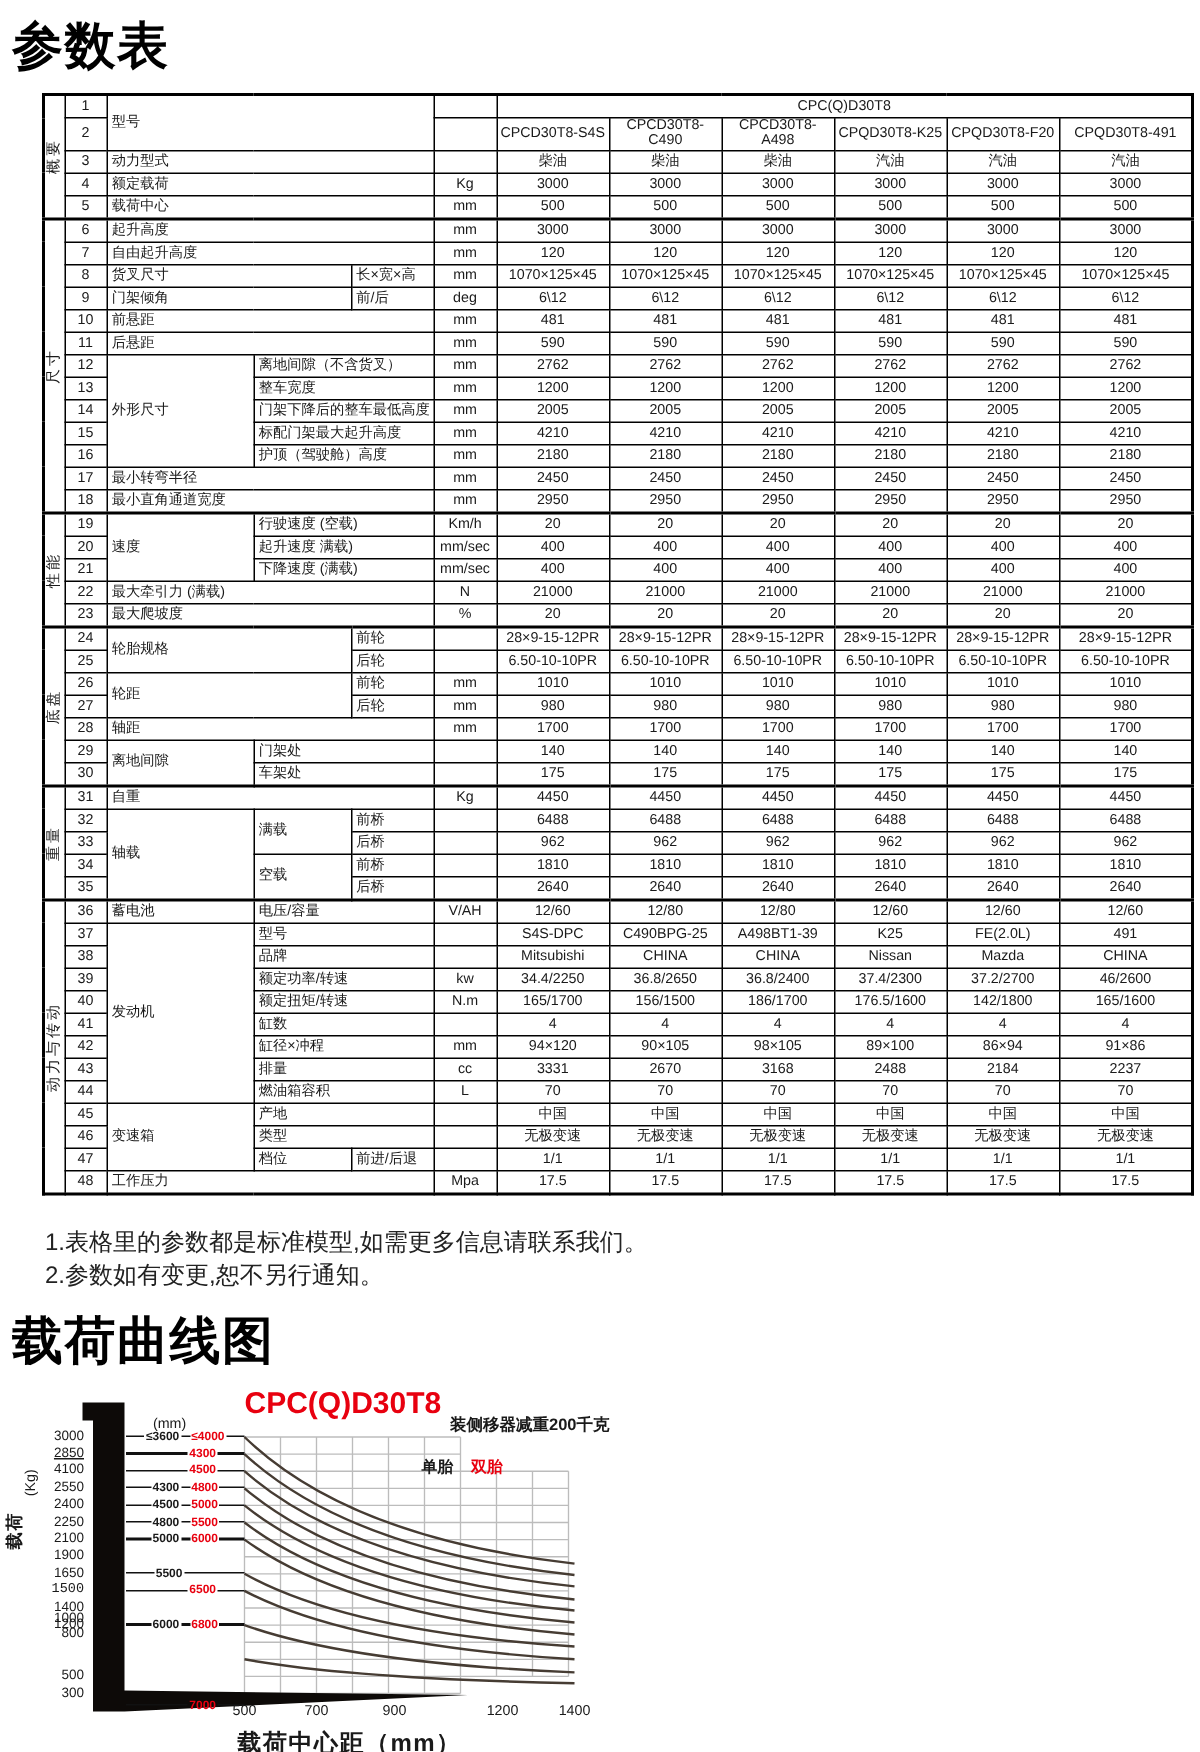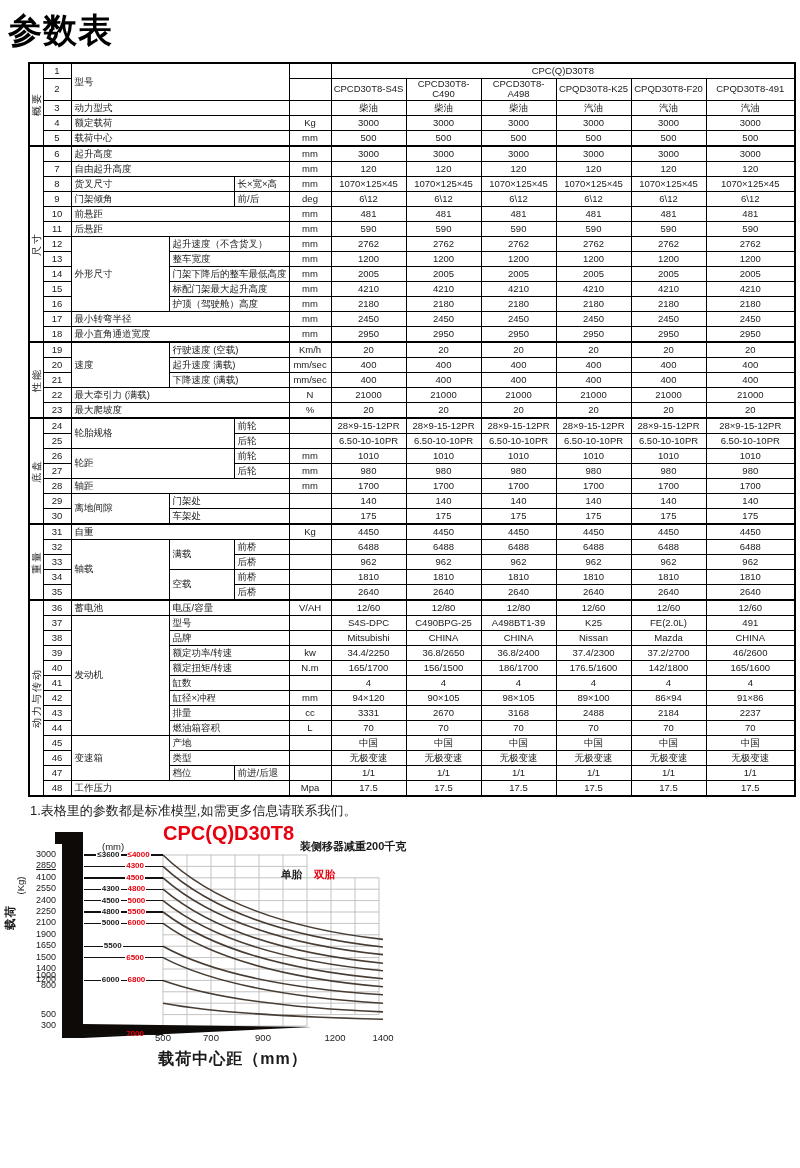--- a/index.html
+++ b/index.html
@@ -4,21 +4,21 @@
 <style>
   html,body{margin:0;padding:0;background:#fff;}
   body{width:800px;font-family:"Liberation Sans","DejaVu Sans",sans-serif;color:#1a1a1a;}
   h1.sect{font-size:34px;font-weight:bold;margin:8px 0 8px 8px;letter-spacing:1px;color:#000;}
   table.spec{border-collapse:collapse;margin-left:28px;table-layout:fixed;width:766px;border:2.5px solid #000;}
   table.spec td{border:1.5px solid #000;font-size:9.5px;padding:0 2px;height:14px;line-height:1.1;text-align:center;overflow:hidden;}
   table.spec td.name{text-align:left;padding-left:3px;}
   table.spec td.cat{position:relative;padding:0;}
   table.spec tr.grp td{border-top:2.5px solid #000;}
   .vtext{position:absolute;left:50%;top:50%;transform:translate(-50%,-50%) rotate(-90deg);white-space:nowrap;font-size:10px;letter-spacing:2px;}
-  .notes{margin:5px 0 2px 30px;font-size:13px;line-height:1.4;color:#222;}
+  .notes{margin:21px 0 2px 30px;font-size:16px;line-height:1.4;color:#222;}
   
   .chart{position:relative;height:254px;margin-top:0;}
   .chart-model{position:absolute;left:163px;top:0;font-size:20px;font-weight:bold;}
   .chart-note{position:absolute;left:300px;top:17px;font-size:11px;font-weight:600;}
   .legend{position:absolute;left:281px;top:46px;font-size:10.5px;font-weight:bold;}
   .legend span+span{margin-left:12px;}
   .mm-label{position:absolute;left:102px;top:19px;font-size:9.5px;}
   .yunit{position:absolute;left:12px;top:58px;transform:rotate(-90deg);font-size:9.5px;}
   .ylab{position:absolute;left:-8px;top:88px;width:36px;text-align:center;transform:rotate(-90deg);font-size:11.5px;font-weight:bold;letter-spacing:1px;}
   .ytick{position:absolute;left:26px;width:30px;text-align:right;font-size:9px;line-height:1;}
@@ -171,21 +171,21 @@
           <td class="val">590</td>
           <td class="val">590</td>
           <td class="val">590</td>
           <td class="val">590</td>
           <td class="val">590</td>
           <td class="val">590</td>
         </tr>
         <tr>
           <td class="num">12</td>
           <td class="name" rowspan="5">外形尺寸</td>
-          <td class="name" colspan="2">起升速度（不含货叉）</td>
+          <td class="name" colspan="2">离地间隙（不含货叉）</td>
           <td class="unit">mm</td>
           <td class="val">2762</td>
           <td class="val">2762</td>
           <td class="val">2762</td>
           <td class="val">2762</td>
           <td class="val">2762</td>
           <td class="val">2762</td>
         </tr>
         <tr>
           <td class="num">13</td>
@@ -604,22 +604,24 @@
           <td class="val">17.5</td>
           <td class="val">17.5</td>
           <td class="val">17.5</td>
           <td class="val">17.5</td>
         </tr>
       </tbody>
   </table>
 
   <div class="notes">
     <div>1.表格里的参数都是标准模型,如需更多信息请联系我们。</div>
+    <div>2.参数如有变更,恕不另行通知。</div>
   </div>
 
+  <h1 class="sect">载荷曲线图</h1>
 
   <div class="chart" id="chart">
     <svg id="chart-svg" width="420" height="234" viewBox="0 0 420 234">
         <line x1="163" y1="33" x2="163" y2="204" stroke="#bcbcbc" stroke-width="0.9"></line>
         <line x1="187" y1="33" x2="187" y2="204" stroke="#bcbcbc" stroke-width="0.9"></line>
         <line x1="211" y1="33" x2="211" y2="204" stroke="#bcbcbc" stroke-width="0.9"></line>
         <line x1="235" y1="33" x2="235" y2="204" stroke="#bcbcbc" stroke-width="0.9"></line>
         <line x1="259" y1="33" x2="259" y2="204" stroke="#bcbcbc" stroke-width="0.9"></line>
         <line x1="283" y1="33" x2="283" y2="204" stroke="#bcbcbc" stroke-width="0.9"></line>
         <line x1="307" y1="33" x2="307" y2="204" stroke="#bcbcbc" stroke-width="0.9"></line>
@@ -679,21 +681,21 @@
     <div id="yticks">
         <div class="ytick" style="top: 28px;">3000</div>
         <div class="ytick" style="top: 39.4px; text-decoration: underline;">2850</div>
         <div class="ytick" style="top: 50.8px;">4100</div>
         <div class="ytick" style="top: 62.2px;">2550</div>
         <div class="ytick" style="top: 73.6px;">2400</div>
         <div class="ytick" style="top: 85px;">2250</div>
         <div class="ytick" style="top: 96.4px;">2100</div>
         <div class="ytick" style="top: 107.8px;">1900</div>
         <div class="ytick" style="top: 119.2px;">1650</div>
-        <div class="ytick" style="top: 130.6px;">1500</div>
+        <div class="ytick" style="top: 130.6px; font-family: Liberation Mono, monospace;">1500</div>
         <div class="ytick" style="top: 142px;">1400</div>
         <div class="ytick" style="top: 153.4px;">1200</div>
         <div class="ytick" style="top: 149px;">1000</div>
         <div class="ytick" style="top: 159px;">800</div>
         <div class="ytick" style="top: 187.6px;">500</div>
         <div class="ytick" style="top: 199px;">300</div>
       </div>
     <div id="leaders">
         <div class="leader" style="top: 27px;">
           <span class="seg" style="flex: 1 1 0px;"></span>

